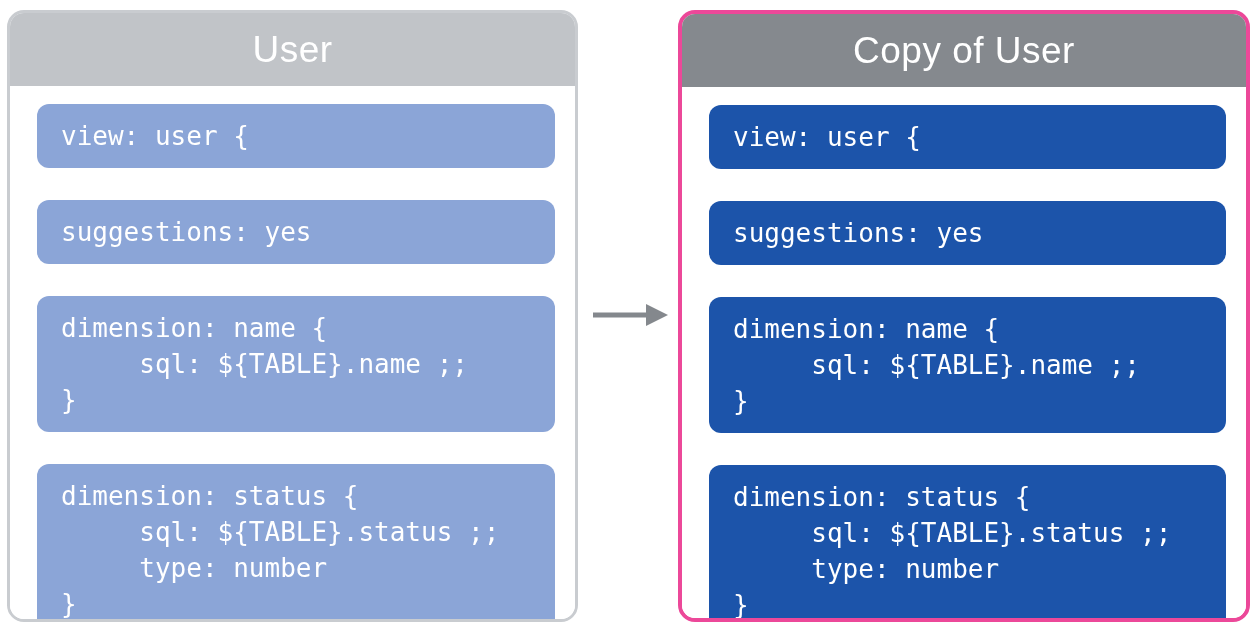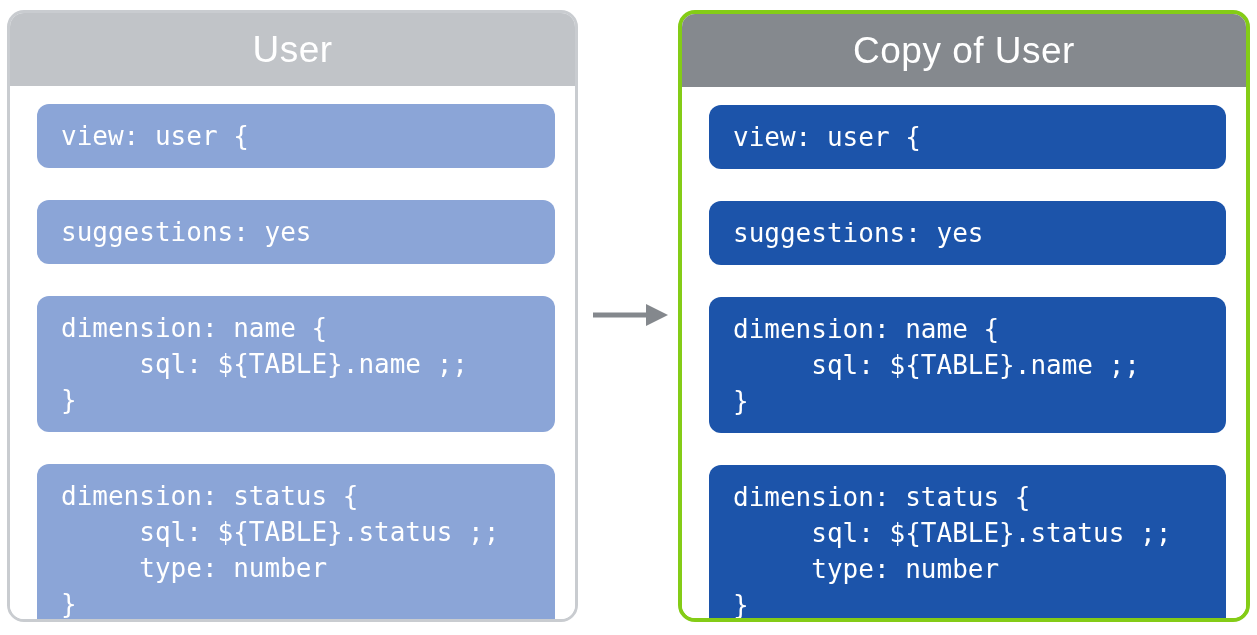--- a/index.html
+++ b/index.html
@@ -30,21 +30,21 @@
     flex-direction: column;
   }
   .panel-left {
     left: 7px;
     width: 571px;
     border: 3px solid #c9ccd0;
   }
   .panel-right {
     left: 678px;
     width: 572px;
-    border: 4px solid #84cc16;
+    border: 4px solid #ec4899;
   }
   .panel-header {
     flex: none;
     height: 73px;
     display: flex;
     align-items: center;
     justify-content: center;
     color: #ffffff;
     font-size: 37px;
     font-weight: 500;

